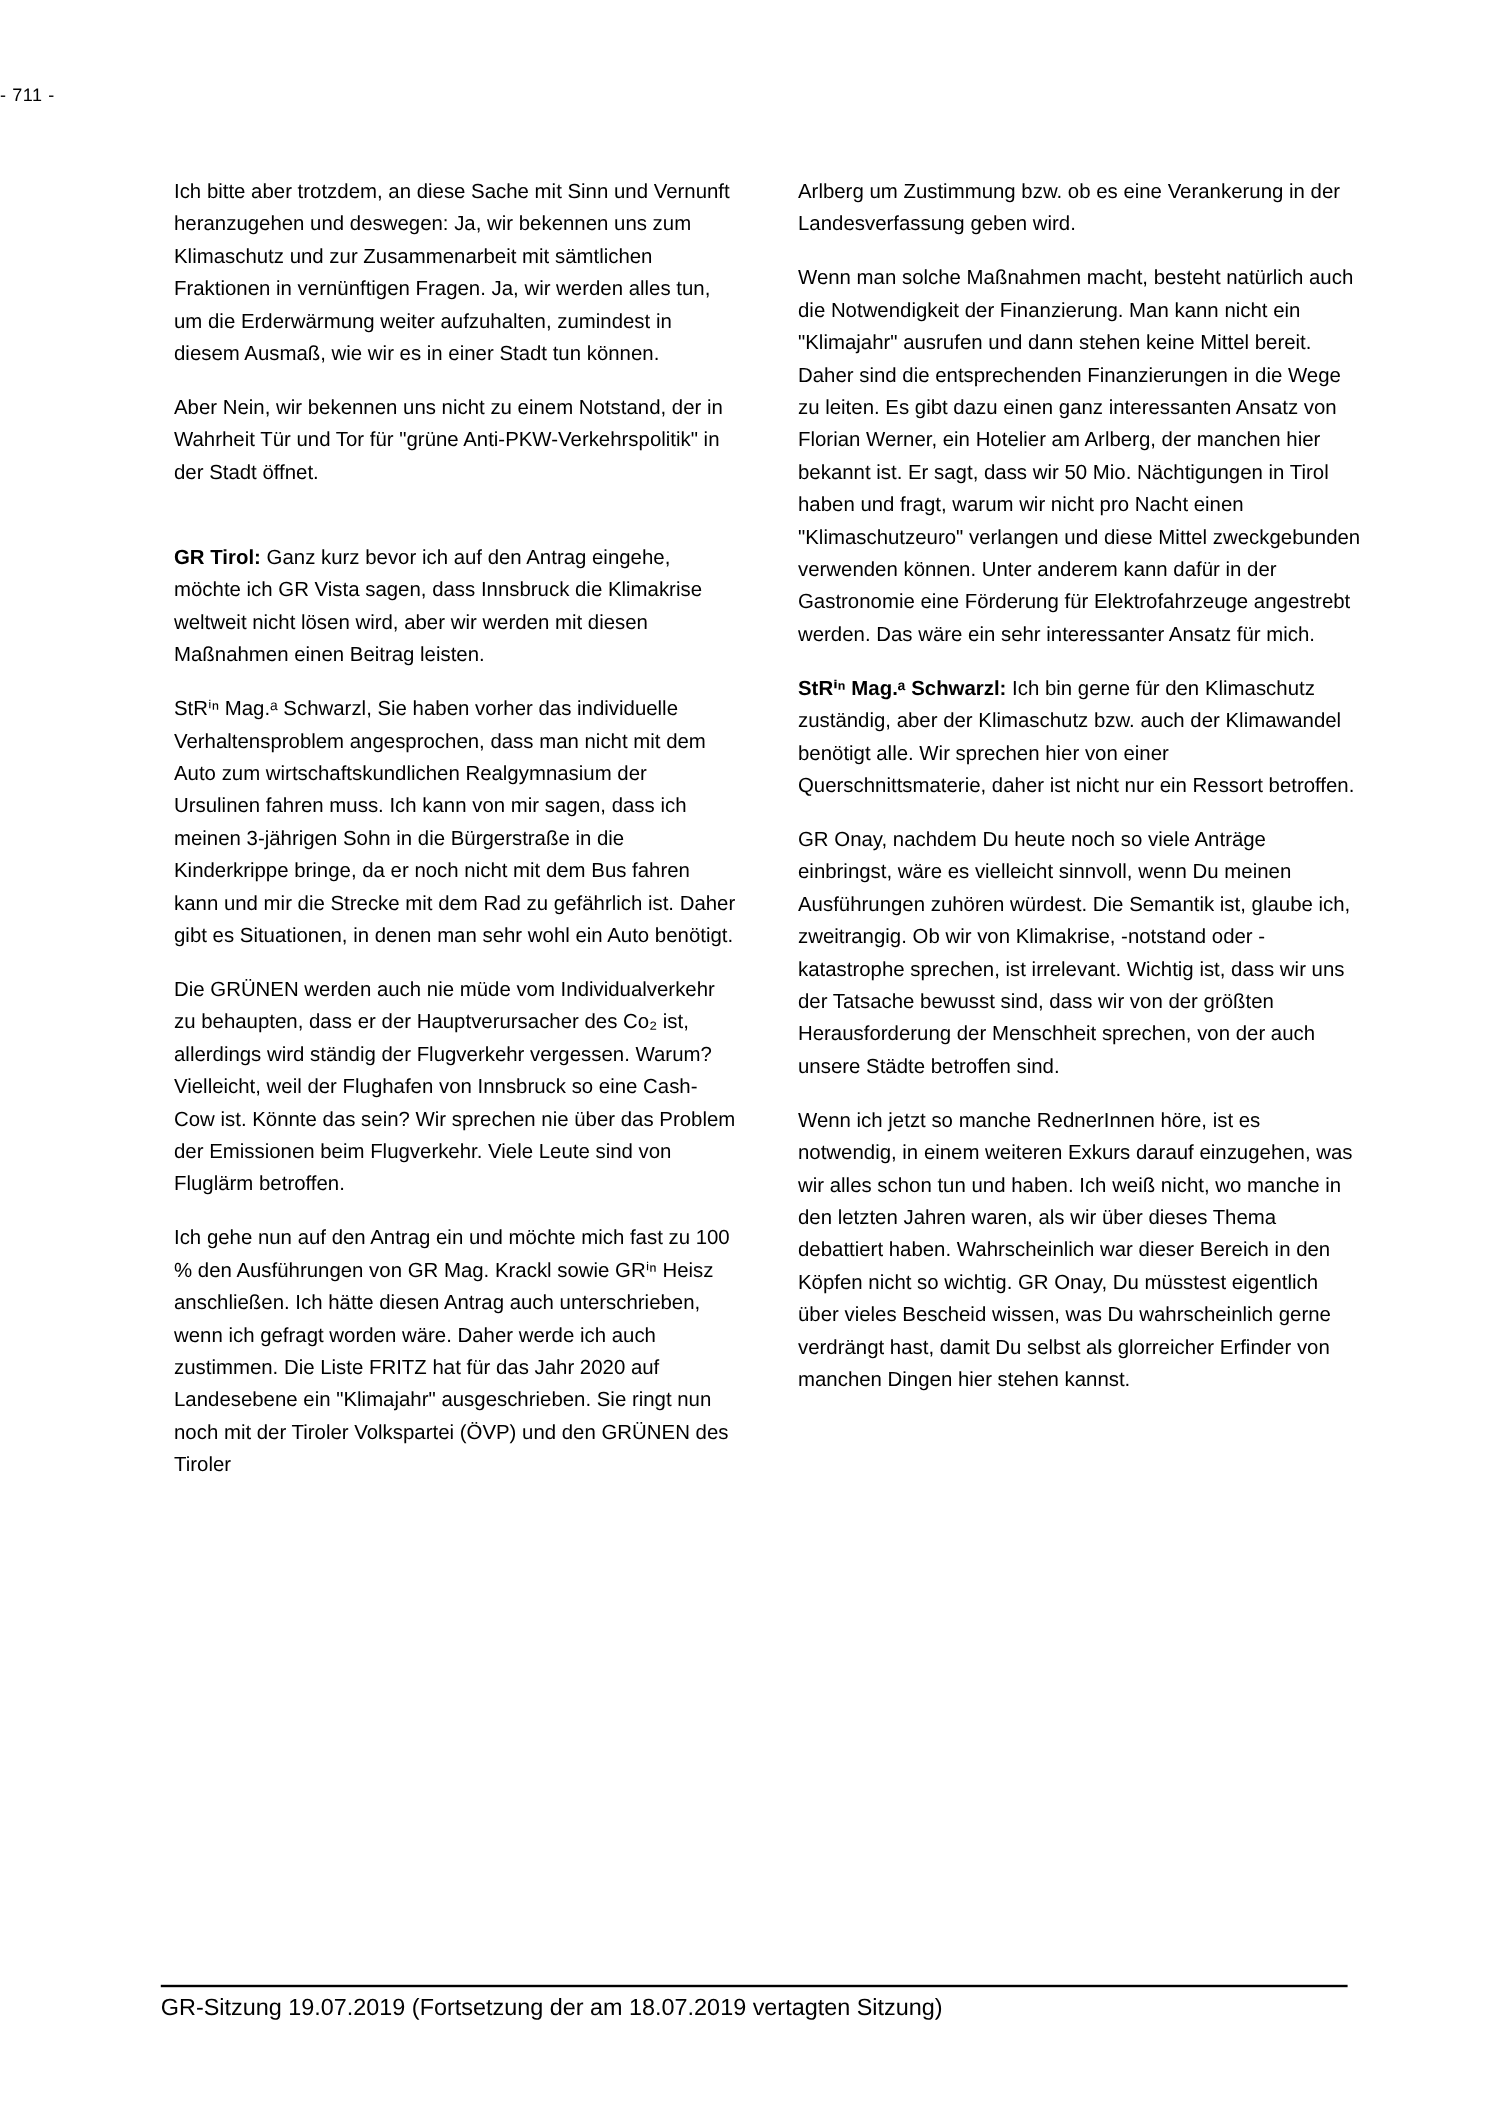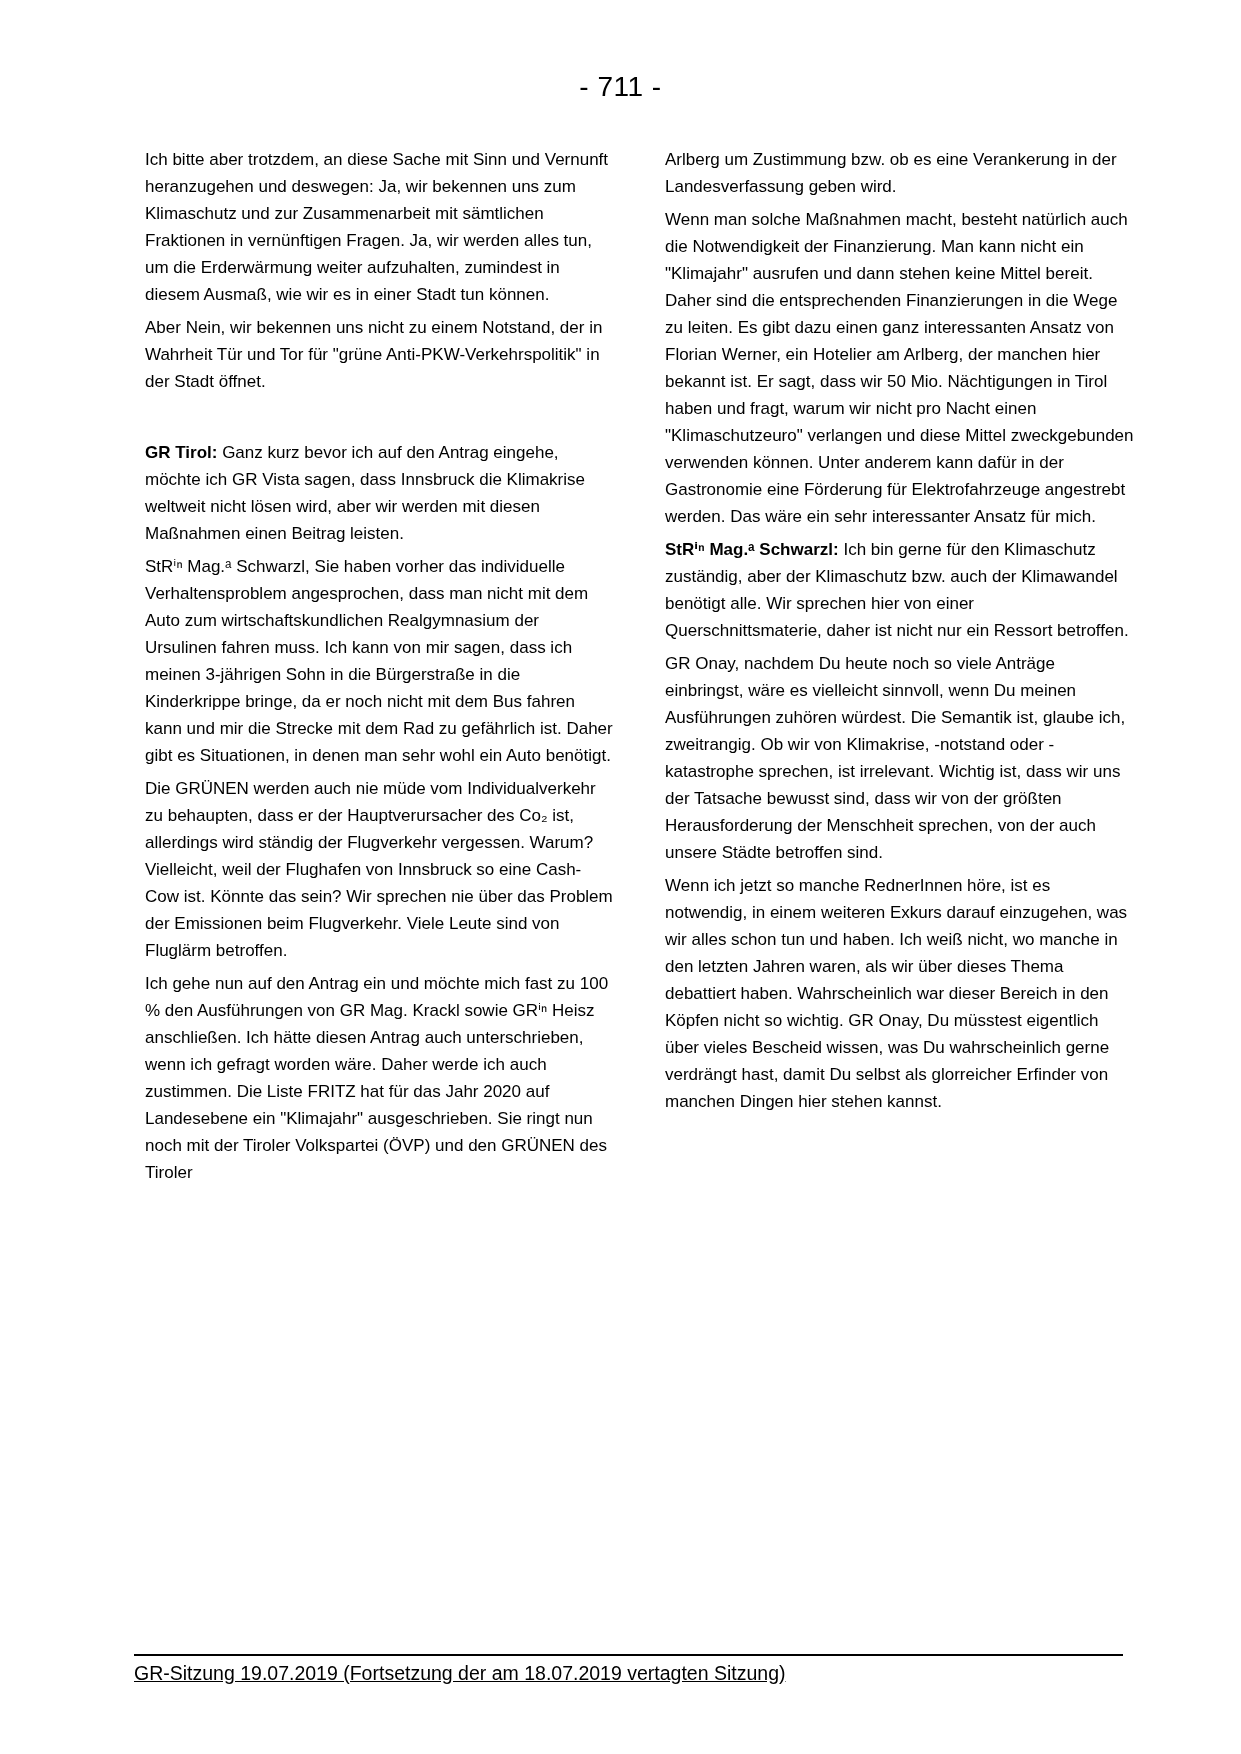--- a/index.html
+++ b/index.html
@@ -11,54 +11,53 @@
     background: #ffffff;
     color: #000000;
     font-family: "Liberation Sans", "DejaVu Sans", sans-serif;
     overflow: hidden;
   }
   .page-number {
     position: absolute;
     top: 71px;
     left: 0;
     right: 0;
-    text-align: center;
-    font-size: 28px;
+    text-align: left;
+    font-size: 15px;
     letter-spacing: 0.5px;
   }
   .columns {
     position: absolute;
     top: 146px;
     left: 145px;
     display: flex;
     gap: 50px;
   }
   .column {
     width: 470px;
     font-size: 17px;
     line-height: 27px;
     text-align: left;
   }
-  .column p { margin-top: 6px; }
+  .column p { margin-top: 18px; }
   .column p:first-child { margin-top: 0; }
   .column p.gap-large { margin-top: 44px; }
   .column b { font-weight: bold; }
   .footer-rule {
     position: absolute;
     left: 134px;
     top: 1654px;
     width: 989px;
     border-top: 2px solid #000000;
   }
   .footer-text {
     position: absolute;
     left: 134px;
     top: 1662px;
     font-size: 19.5px;
-    text-decoration: underline;
   }
 </style>
 </head>
 <body>
 
 <div class="page" style="color: rgb(0, 0, 0); background: rgb(255, 255, 255);">
   <div class="page-number">- 711 -</div>
   <div class="columns">
     <div class="column">
   <p><b></b><span>Ich bitte aber trotzdem, an diese Sache mit Sinn und Vernunft heranzugehen und deswegen: Ja, wir bekennen uns zum Klimaschutz und zur Zusammenarbeit mit sämtlichen Fraktionen in vernünftigen Fragen. Ja, wir werden alles tun, um die Erderwärmung weiter aufzuhalten, zumindest in diesem Ausmaß, wie wir es in einer Stadt tun können.</span></p>

